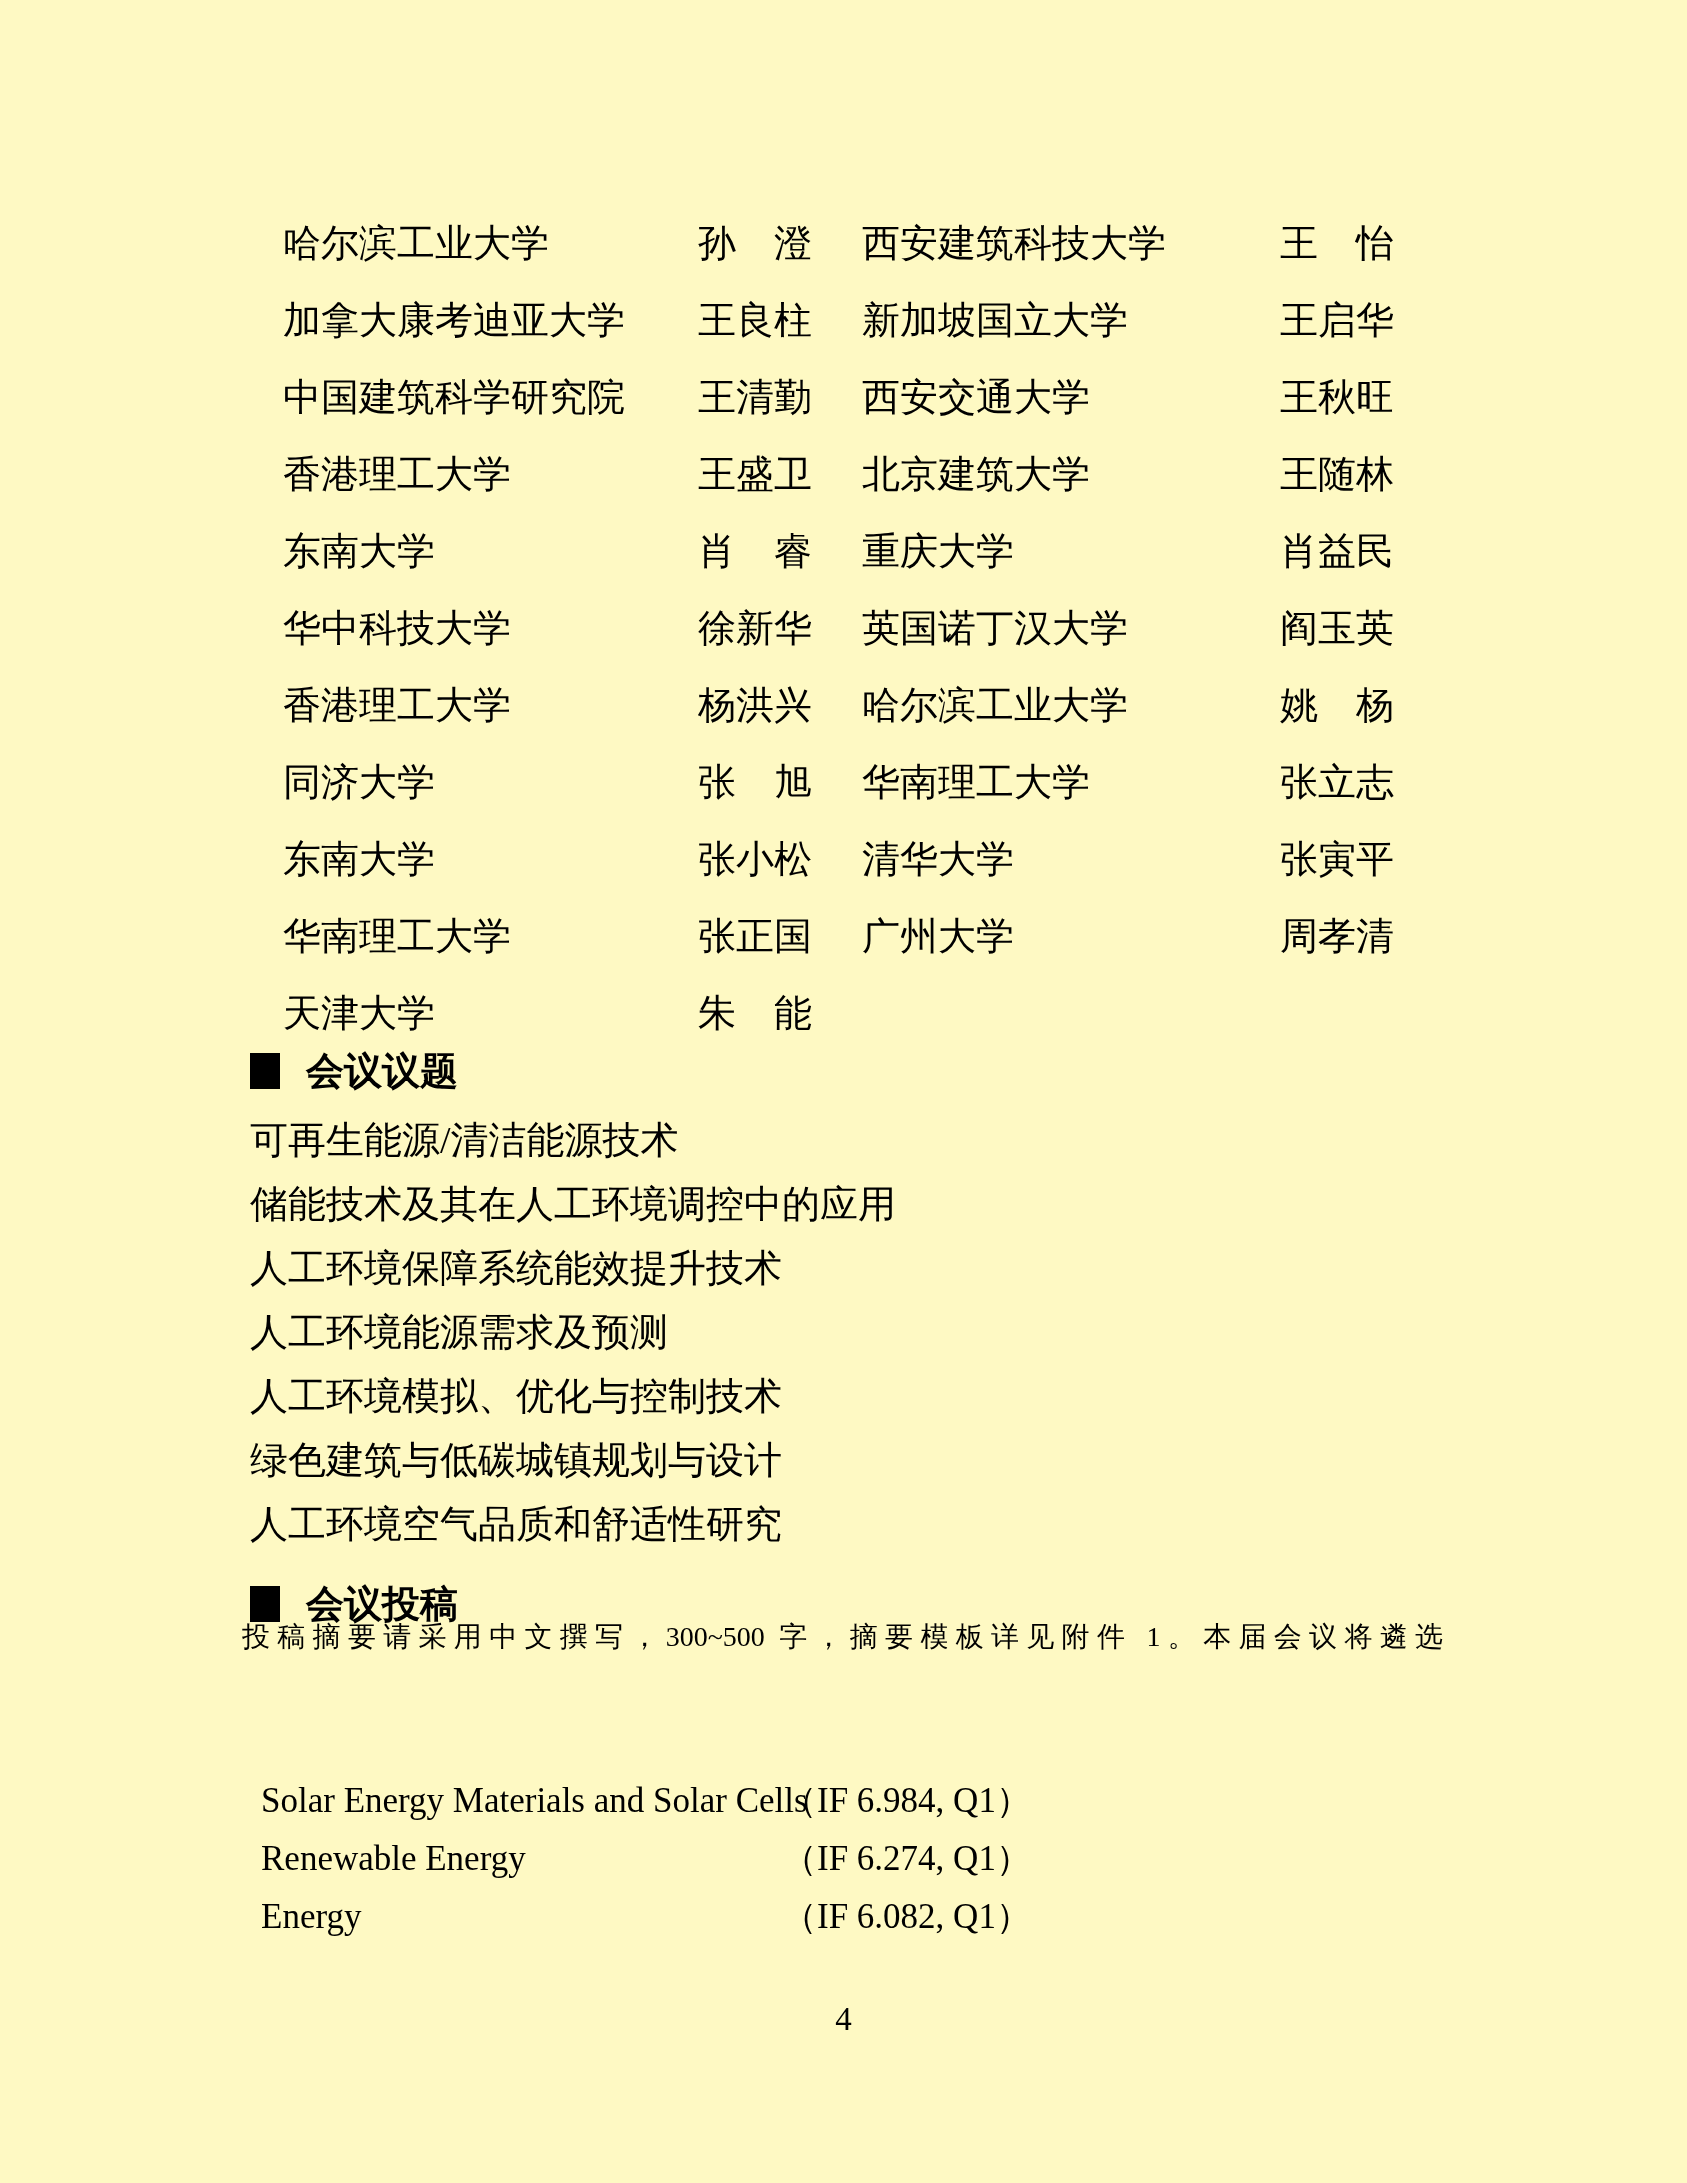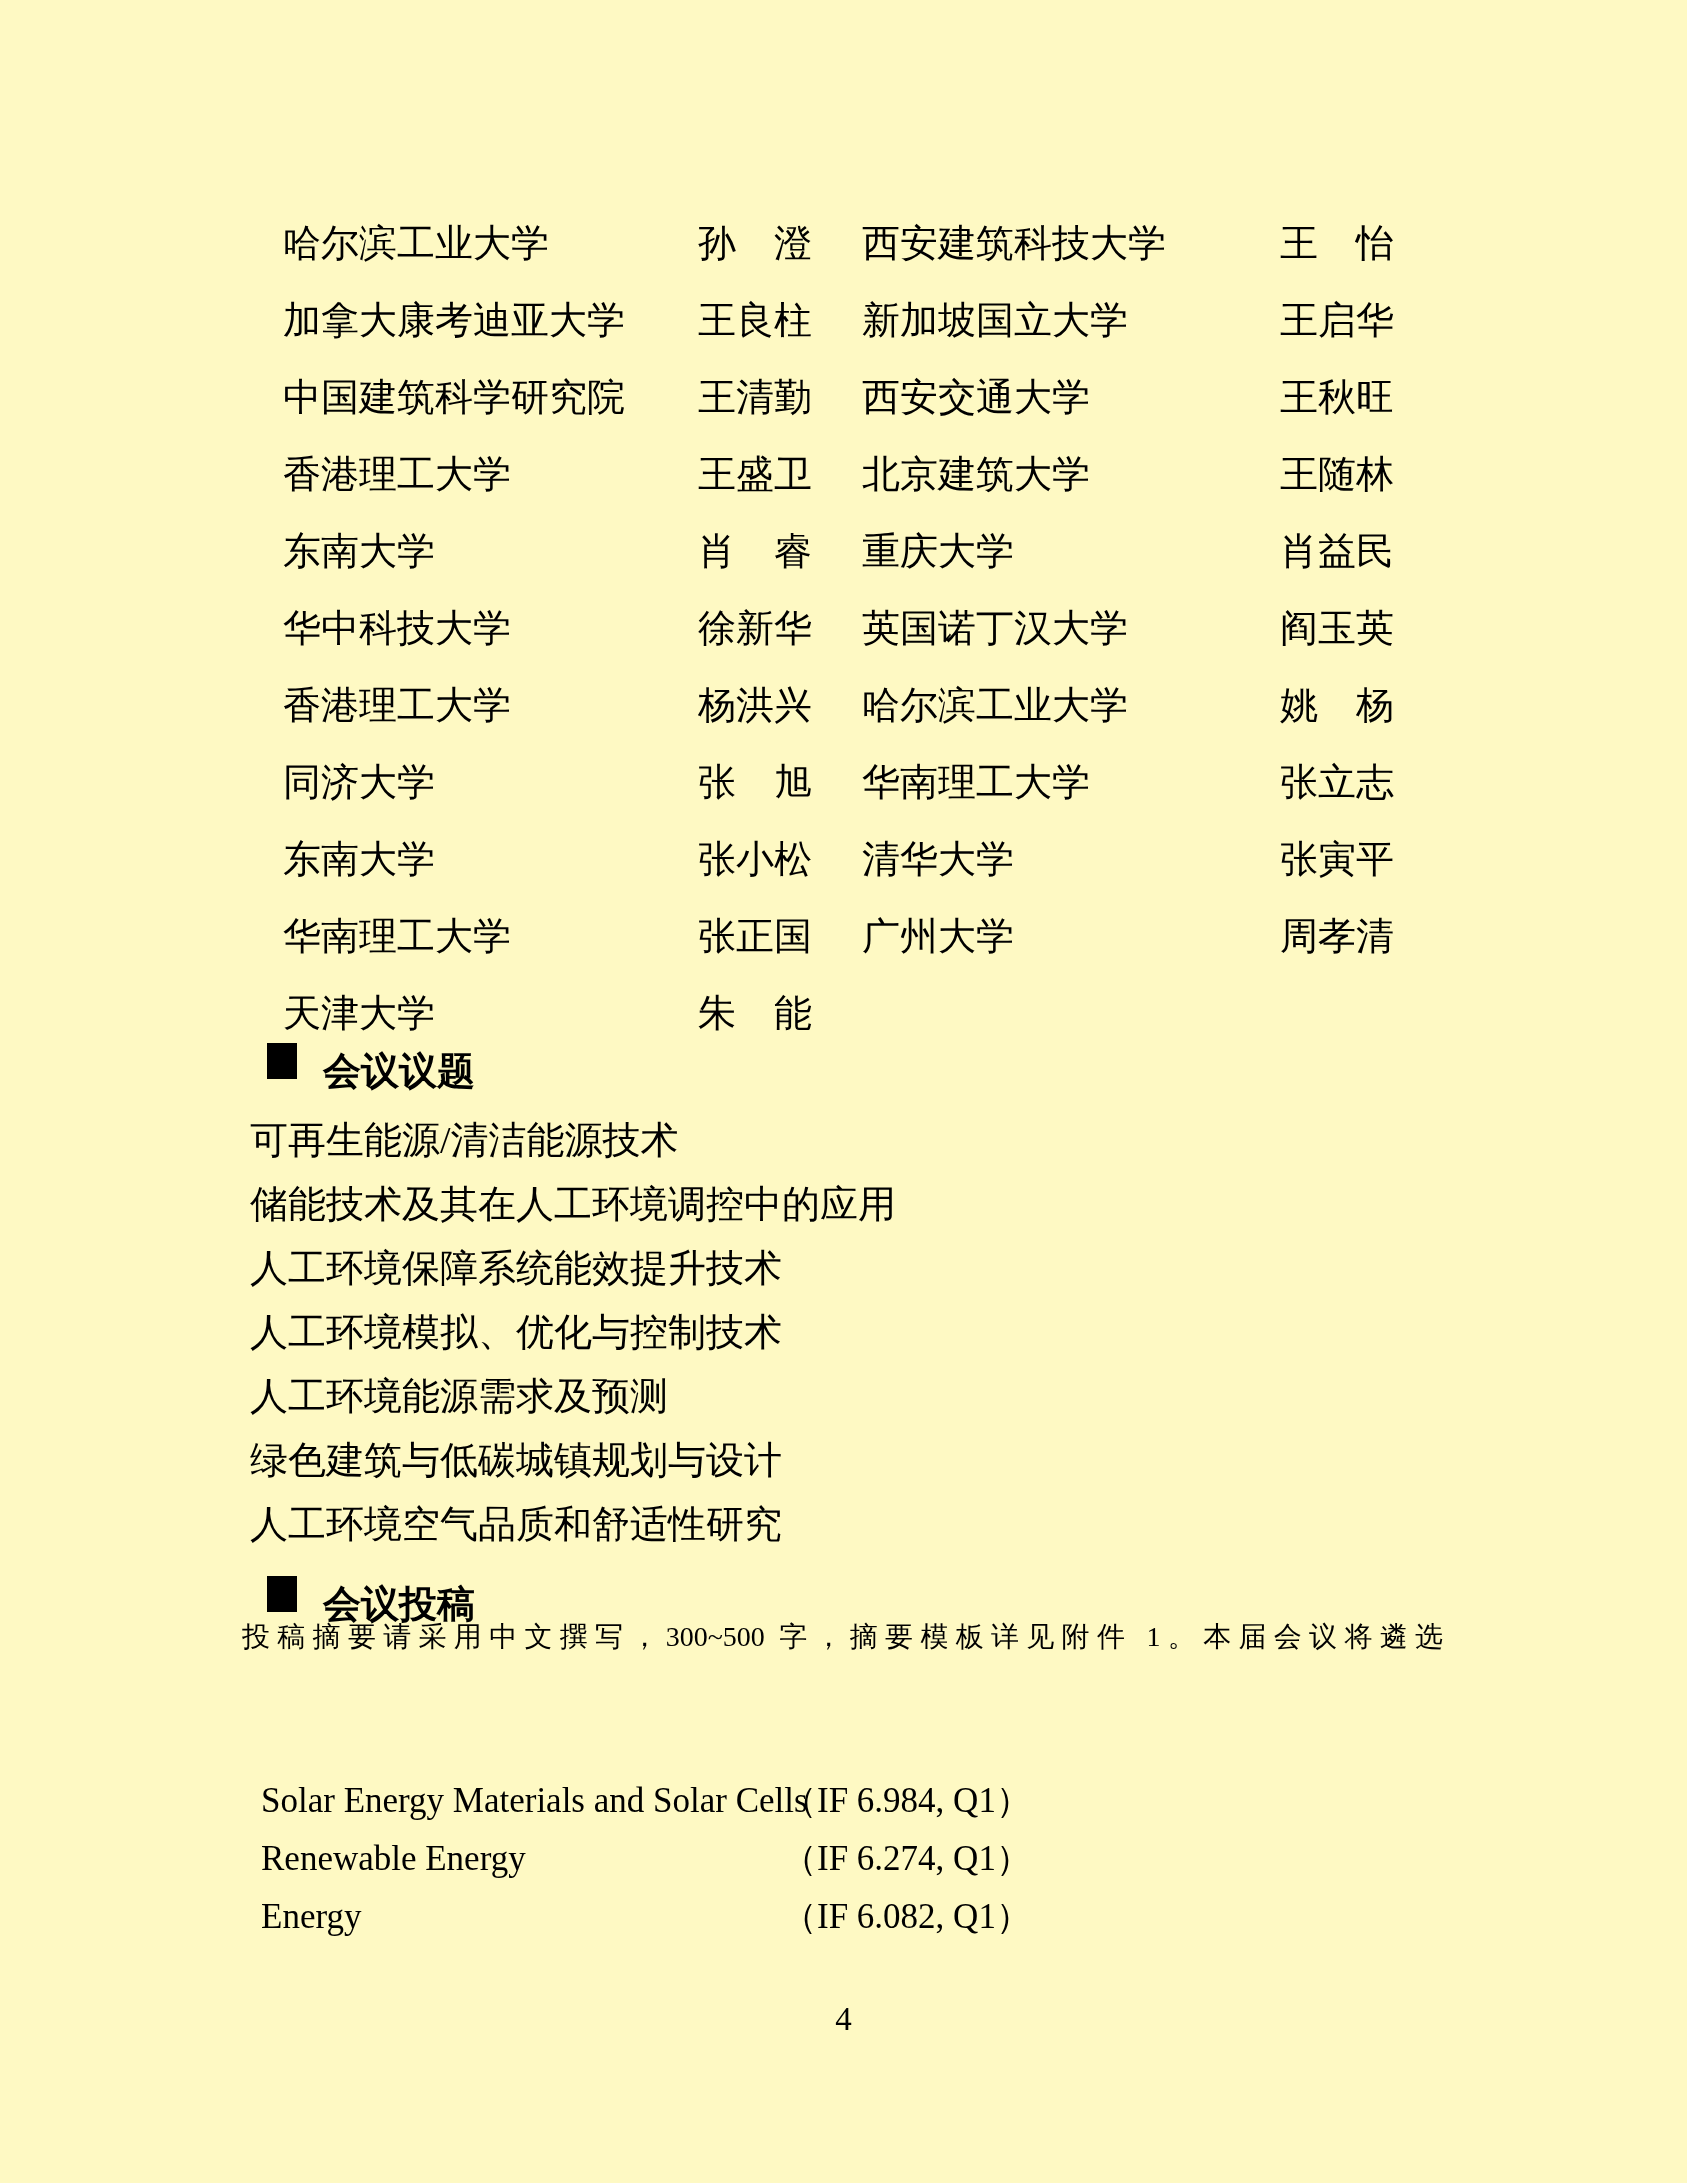--- a/index.html
+++ b/index.html
@@ -33,22 +33,23 @@
   }
   .trow span { position: absolute; top: 0; }
   .cell-org1  { left: 0; }
   .cell-name1 { left: 415px; }
   .cell-org2  { left: 579px; }
   .cell-name2 { left: 997px; }
 
   
   .sec-heading {
     position: absolute;
-    left: 267px;
+    left: 250px;
     display: flex;
+    align-items: center;
     font-size: 38px;
     font-weight: bold;
     line-height: 56px;
   }
   .sec-heading .sq {
     display: inline-block;
     width: 30px;
     height: 36px;
     background: #000000;
     margin-right: 26px;
@@ -189,22 +190,22 @@
 
   <div class="sec-heading heading-topics">
     <span class="sq"></span>
     <span>会议议题</span>
   </div>
 
   <div class="topics">
     <div>可再生能源/清洁能源技术</div>
     <div>储能技术及其在人工环境调控中的应用</div>
     <div>人工环境保障系统能效提升技术</div>
+    <div>人工环境能源需求及预测</div>
     <div>人工环境模拟、优化与控制技术</div>
-    <div>人工环境能源需求及预测</div>
     <div>绿色建筑与低碳城镇规划与设计</div>
     <div>人工环境空气品质和舒适性研究</div>
   </div>
 
   <div class="sec-heading heading-submit">
     <span class="sq"></span>
     <span>会议投稿</span>
   </div>
 
   <div class="para">

